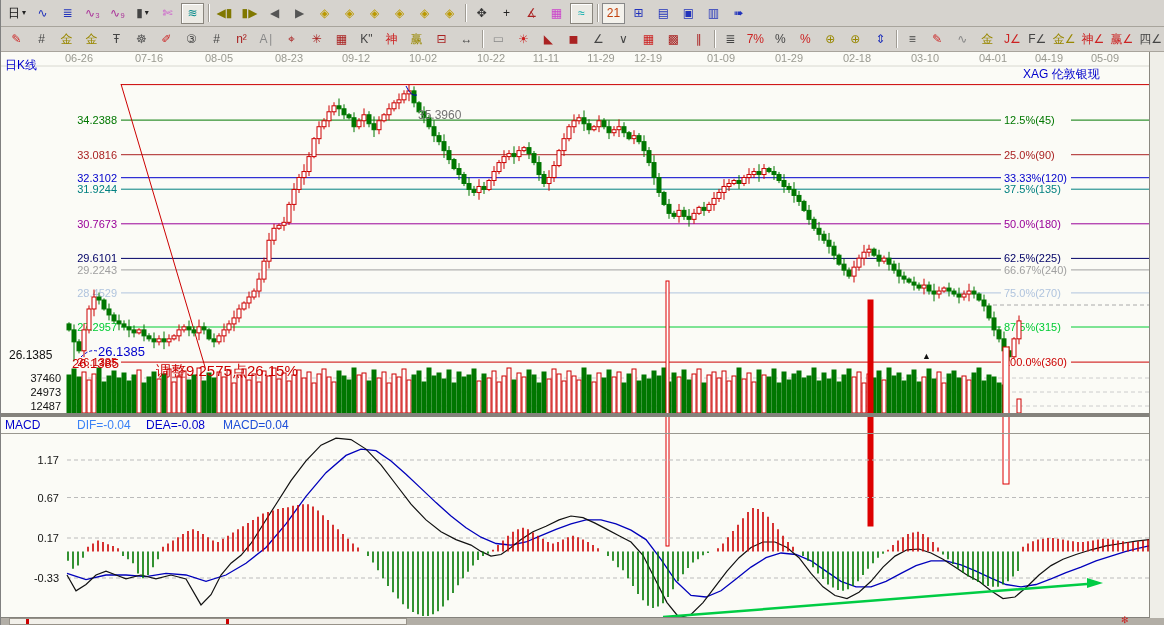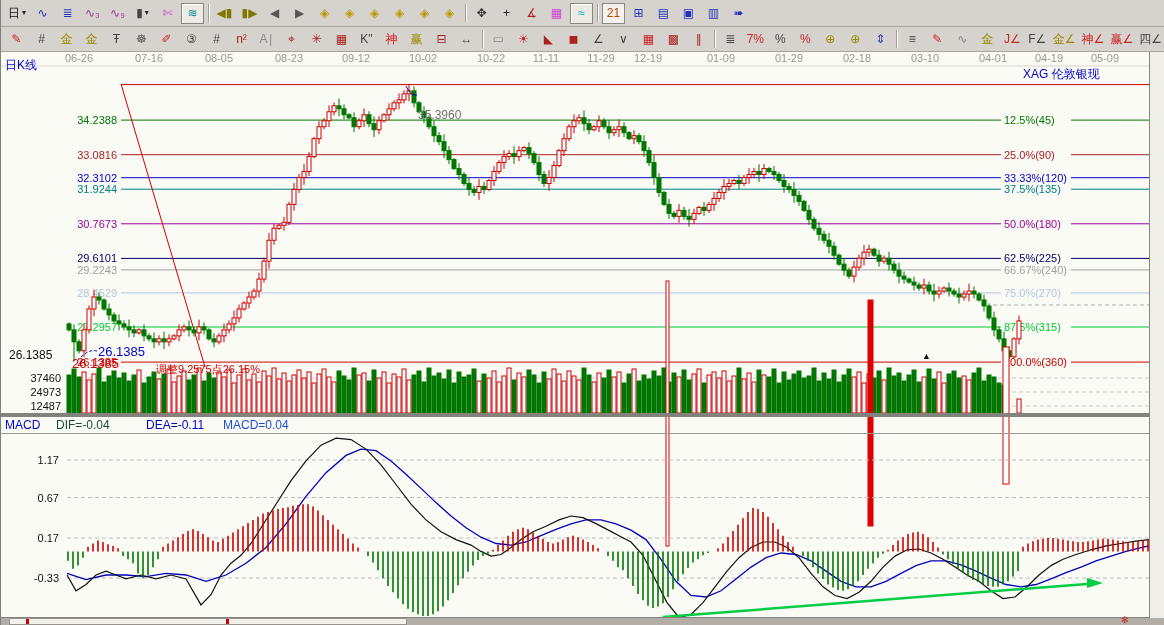--- a/index.html
+++ b/index.html
@@ -18,21 +18,21 @@
   .boxed{border:1px solid #888;background:#f4f2ec;}
   
   #chart-svg{position:absolute;left:0;top:0;}
   .lbl{position:absolute;white-space:nowrap;}
   #klabel{left:4px;top:57px;color:#0000cc;font-size:12px;}
   #symbol{left:1022px;top:66px;color:#0000cc;font-size:12px;}
   #peak-label{left:417px;top:76px;color:#737373;font-size:12px;margin-top:32px;}
   #low-blue{left:97px;top:344px;color:#0000cc;font-size:13px;}
   #low-red{left:71px;top:356px;color:#cc0000;font-size:13px;}
   #low-axis{left:8px;top:348px;color:#111;font-size:12px;}
-  #adjust-note{left:155px;top:362px;color:#cc0000;font-size:11px;}
+  #adjust-note{left:155px;top:362px;color:#cc0000;font-size:15px;}
   #tri-marker{left:921px;top:351px;color:#111;font-size:9px;}
   
   #macd-row{position:absolute;left:0;top:417px;width:1148px;height:16px;font-size:12px;}
   #macd-row span{position:absolute;top:1px;}
   
   .hband{position:absolute;left:0;width:1164px;background:#84827c;}
   #sep-vol{top:413px;height:4px;}
   #sep-macd-line{top:433px;height:1px;background:#9a9890;}
   #sep-bottom{top:617px;height:1px;}
   #right-frame{position:absolute;top:52px;left:1148px;width:1px;height:566px;background:#8a8880;}
@@ -1171,22 +1171,22 @@
   <div class="lbl" id="peak-label">35.3960</div>
   <div class="lbl" id="low-blue">26.1385</div>
   <div class="lbl" id="low-red">26.1385</div>
   <div class="lbl" id="low-axis">26.1385</div>
   <div class="lbl" id="adjust-note">调整9.2575点26.15%</div>
   <div class="lbl" id="tri-marker">▲</div>
 
   <div class="hband" id="sep-vol"></div>
   <div id="macd-row">
     <span style="left:4px;color:#0000cc;">MACD</span>
-    <span style="left:55px;color:#14532d;">DIF=-0.04</span>
-    <span style="left:145px;color:#0000cc;">DEA=-0.11</span>
+    <span style="left:76px;color:#3b82f6;">DIF=-0.04</span>
+    <span style="left:145px;color:#0000cc;">DEA=-0.08</span>
     <span style="left:222px;color:#1d4ed8;">MACD=0.04</span>
   </div>
   <div class="hband" id="sep-macd-line"></div>
   <div class="hband" id="sep-bottom"></div>
   <div id="right-frame"></div>
   <div id="right-gutter"></div>
 
   <div id="scrollbar">
     <div id="sb-thumb" style="left: 8px; width: 398px;"></div>
     <div id="sb-glyph">✻</div>

